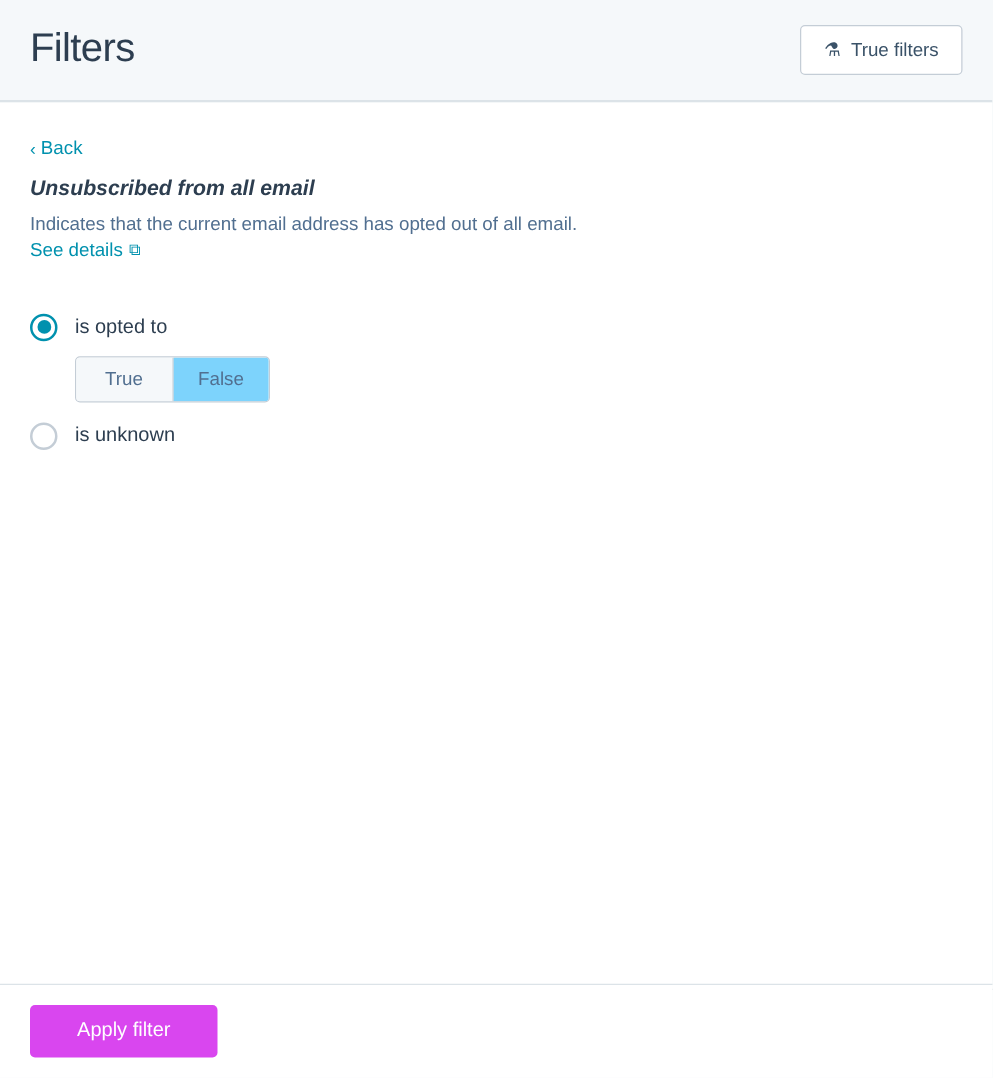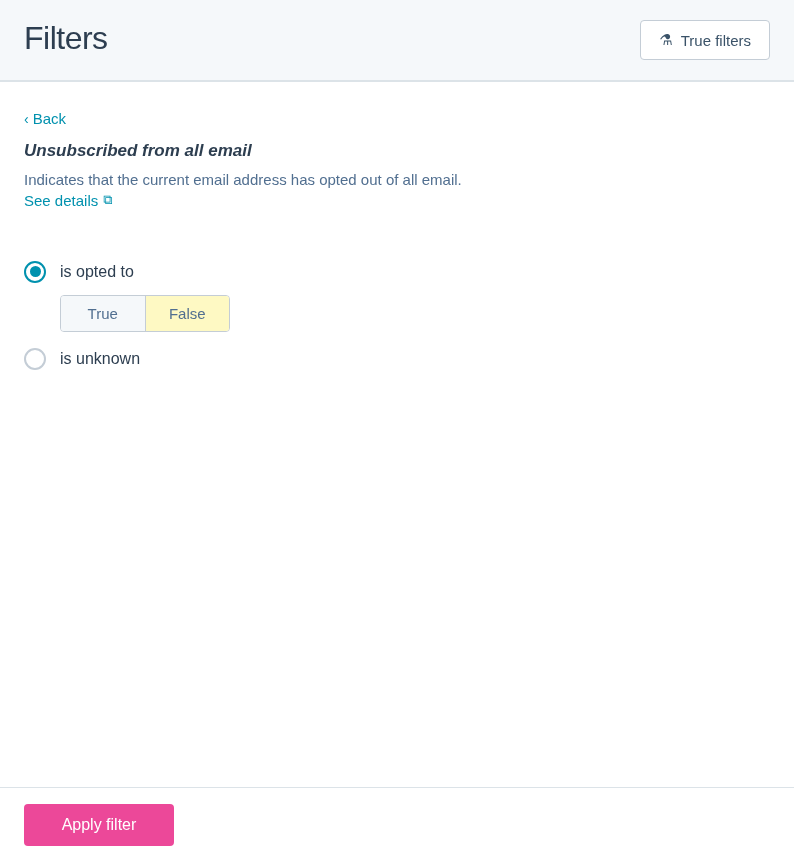--- a/index.html
+++ b/index.html
@@ -92,21 +92,21 @@
 
     .see-details-link {
       display: inline-flex;
       align-items: center;
       gap: 5px;
       color: #0091ae;
       font-size: 15px;
       font-weight: 500;
       cursor: pointer;
       text-decoration: none;
-      margin-bottom: 40px;
+      margin-bottom: 30px;
     }
 
     .external-link-icon {
       font-size: 13px;
     }
 
     .filter-options {
       display: flex;
       flex-direction: column;
       gap: 0;
@@ -148,33 +148,33 @@
     .option-label {
       font-size: 16px;
       color: #2d3e50;
     }
 
     .toggle-group {
       display: flex;
       border: 1px solid #c4cdd6;
       border-radius: 4px;
       overflow: hidden;
-      width: 170px;
+      width: 156px;
       margin-left: 36px;
       margin-bottom: 4px;
     }
 
     .toggle-option {
       flex: 1;
       padding: 9px 0;
       text-align: center;
       font-size: 15px;
       color: #516f90;
       cursor: pointer;
-      background: #fef9c3;
+      background: #7dd3fc;
     }
 
     .toggle-option:first-child {
       border-right: 1px solid #c4cdd6;
     }
 
     .toggle-option.active {
       background: #f5f8fa;
       font-weight: 500;
     }
@@ -190,21 +190,21 @@
       bottom: 0;
       left: 0;
       right: 0;
       padding: 16px 24px;
       background: #ffffff;
       border-top: 1px solid #dce3e8;
     }
 
     .apply-filter-btn {
       padding: 12px 24px;
-      background: #ec4899;
+      background: #d946ef;
       color: #ffffff;
       border: none;
       border-radius: 4px;
       font-size: 16px;
       font-weight: 500;
       cursor: pointer;
       min-width: 150px;
     }
   </style>
 </head>

